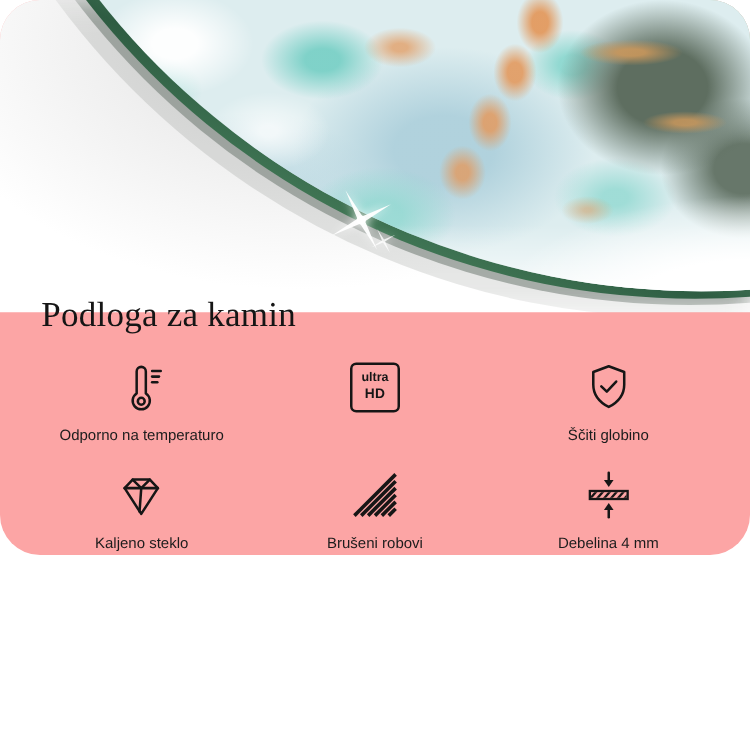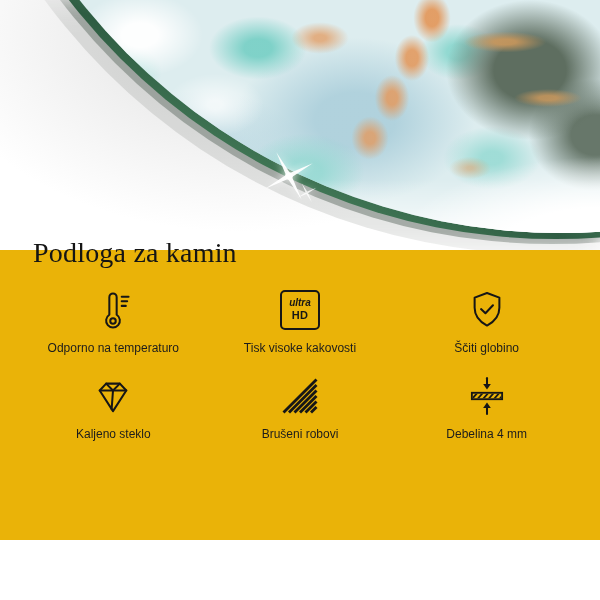--- a/index.html
+++ b/index.html
@@ -1,17 +1,17 @@
 <!DOCTYPE html>
 <html lang="sl"><head>
 <meta charset="utf-8">
 <style>
   html,body{margin:0;padding:0;background:#ffffff;}
-  .page{position:relative;width:600px;height:540px;overflow:hidden;background:#eab308;
-        font-family:"Liberation Sans","DejaVu Sans",sans-serif;color:#1b1b1b;}
+  .page{position:relative;width:600px;height:444px;overflow:hidden;background:#fca5a5;
+        font-family:"Liberation Sans","DejaVu Sans",sans-serif;color:#1b1b1b;border-radius:32px;}
 
   
   .hero{position:relative;width:600px;height:250px;overflow:hidden;}
   .hero-bg{position:absolute;inset:0;background:
       radial-gradient(ellipse 430px 280px at 240px 30px,#e9e9e9 22%,rgba(233,233,233,0) 72%),#ffffff;}
   .glass-shadow-soft{position:absolute;inset:0;
       clip-path:circle(622px at 546px -368px);
       background:rgba(40,50,45,.12);filter:blur(16px);}
   .glass-shadow{position:absolute;inset:0;
       clip-path:circle(618px at 552px -374px);
@@ -60,21 +60,21 @@
   
   .features{margin:15px 0 0 -13px;width:560px;display:grid;
             grid-template-columns:1fr 1fr 1fr;row-gap:17px;}
   .feature{display:flex;flex-direction:column;align-items:center;}
   .ficon{height:46px;display:flex;align-items:flex-end;justify-content:center;}
   .flabel{margin-top:9px;font-size:12px;color:#1c1c1c;}
   .feature svg{display:block;}
   .hd-box{box-sizing:border-box;width:40px;height:40px;border:2.5px solid #161616;
           border-radius:5px;display:flex;flex-direction:column;align-items:center;
           justify-content:center;margin-bottom:2px;}
-  .hd-top{font-size:10px;font-weight:700;line-height:10px;color:#161616;font-style:italic;}
+  .hd-top{font-size:10px;font-weight:700;line-height:10px;color:#161616;}
   .hd-bottom{font-size:11px;font-weight:800;line-height:15px;color:#161616;letter-spacing:.2px;}
 </style>
 </head>
 <body>
 
 <div class="page">
 
   <div class="hero">
     <div class="hero-bg"></div>
     <div class="glass-shadow-soft"></div>
@@ -114,21 +114,20 @@
         <div class="flabel">Odporno na temperaturo</div>
       </div>
 
       <div class="feature">
         <div class="ficon">
           <div class="hd-box">
             <span class="hd-top">ultra</span>
             <span class="hd-bottom">HD</span>
           </div>
         </div>
-        <div class="flabel">Tisk visoke kakovosti</div>
       </div>
 
       <div class="feature">
         <div class="ficon">
           <svg width="44" height="44" viewBox="0 0 48 48" fill="none" stroke="#161616" stroke-width="2.2" stroke-linecap="round" stroke-linejoin="round">
             <path d="M24 5.5 L37.5 10.5 V21.5 C37.5 30.5 32 36.8 24 41 C16 36.8 10.5 30.5 10.5 21.5 V10.5 Z"></path>
             <path d="M17.5 23 L22.3 27.6 L30.5 18.8"></path>
           </svg>
         </div>
         <div class="flabel">Ščiti globino</div>

